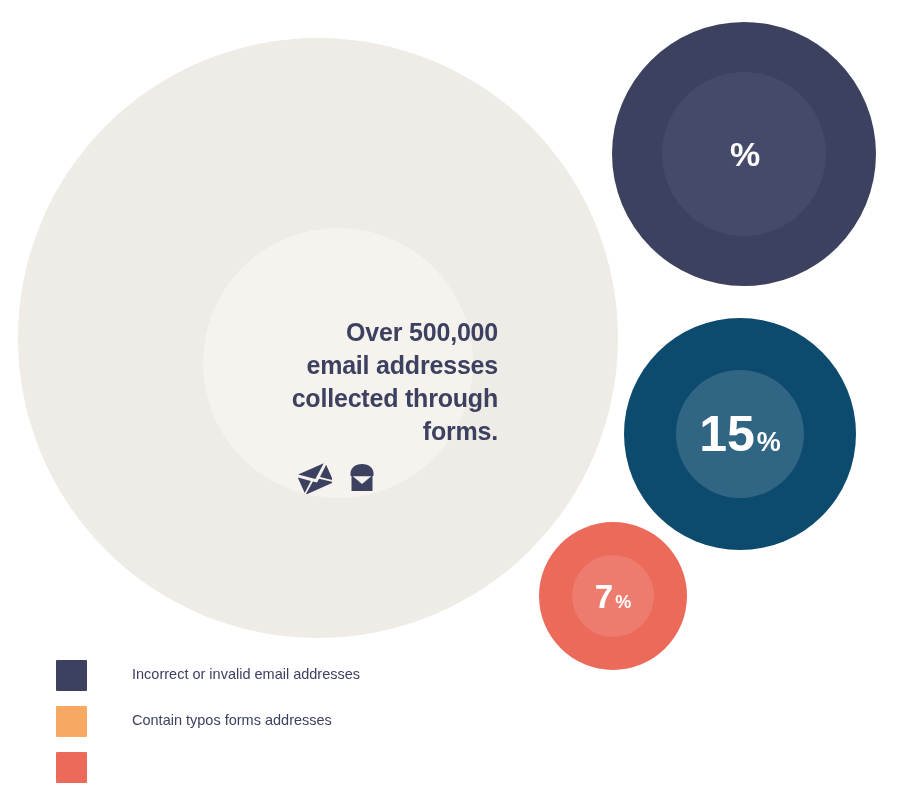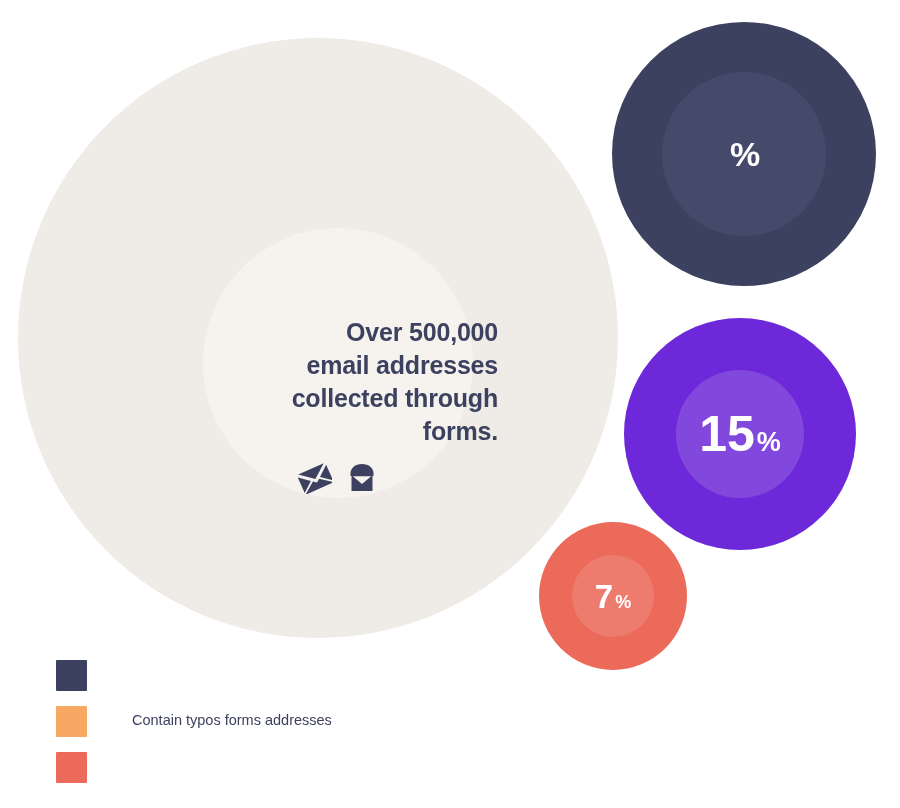--- a/index.html
+++ b/index.html
@@ -112,21 +112,21 @@
   }
   .bubble-navy .value { font-size: 62px; }
   .bubble-navy .pct { font-size: 34px; margin-left: 2px; }
 
   
   .bubble-orange {
     left: 624px;
     top: 318px;
     width: 232px;
     height: 232px;
-    background: #6d28d9;
+    background: #0c4a6e;
   }
   .bubble-orange .ring {
     width: 128px;
     height: 128px;
     background: #FFFFFF26;
   }
   .bubble-orange .value { font-size: 50px; }
   .bubble-orange .pct { font-size: 27px; margin-left: 2px; }
 
   
@@ -226,20 +226,21 @@
     <span class="ring"></span>
     <span class="value">
       <span>7</span>
       <span class="pct">%</span>
     </span>
   </div>
 
   <div class="legend">
     <div class="legend-row">
       <span class="legend-swatch" style="background: rgb(61, 65, 96);"></span>
+      <span class="legend-label">Incorrect or invalid email addresses</span>
     </div>
     <div class="legend-row">
       <span class="legend-swatch" style="background: rgb(247, 168, 98);"></span>
       <span class="legend-label">Contain typos forms addresses</span>
     </div>
     <div class="legend-row">
       <span class="legend-swatch" style="background: rgb(236, 106, 90);"></span>
     </div>
   </div>
 

